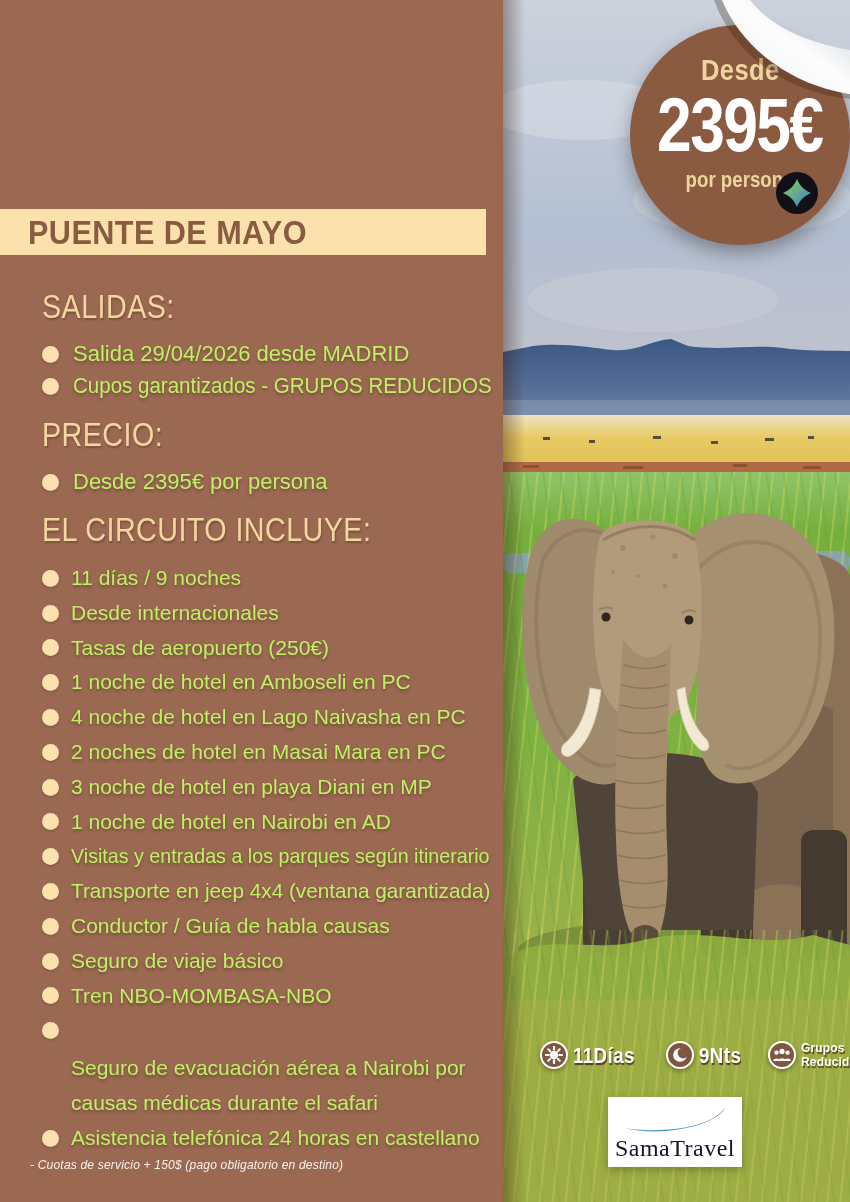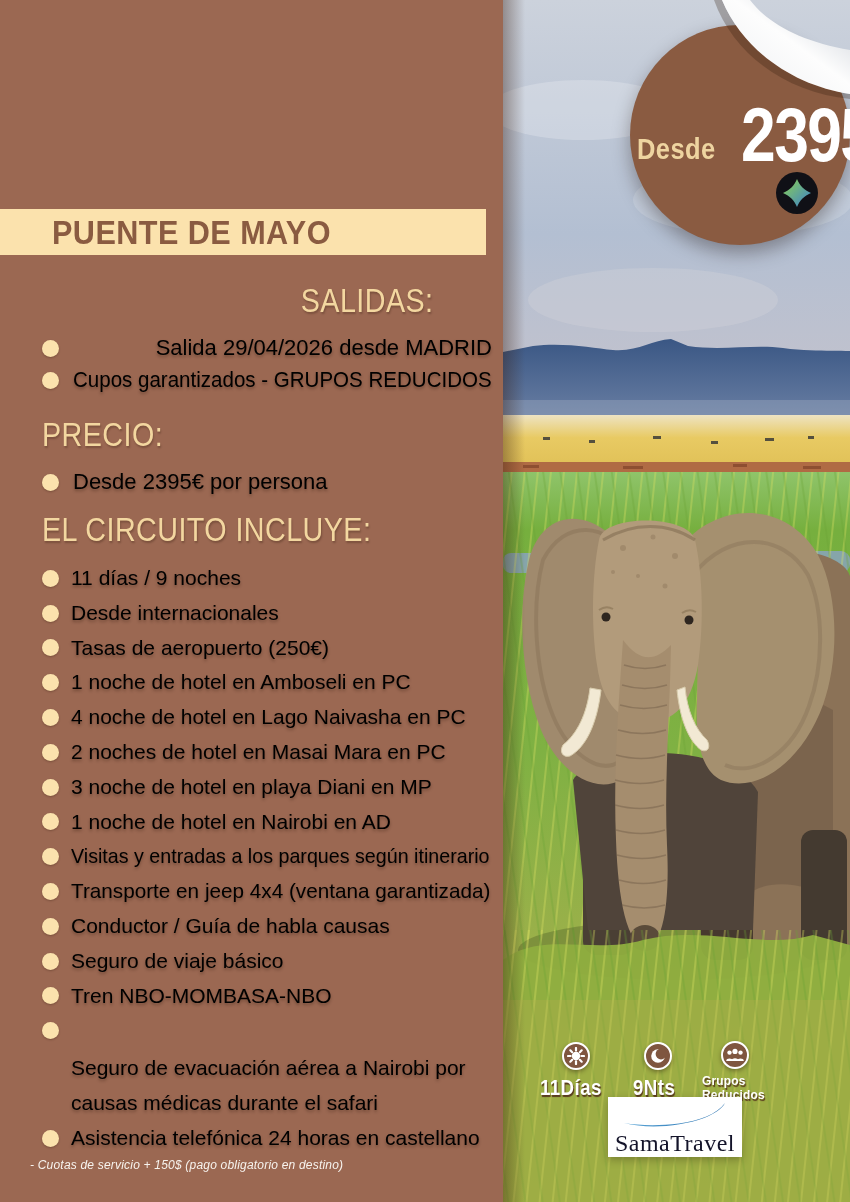--- a/index.html
+++ b/index.html
@@ -15,65 +15,65 @@
   .panel-shadow { position:absolute; left:503px; top:0; width:22px; height:1202px; z-index:5;
     background:linear-gradient(90deg, rgba(55,28,14,.38), rgba(55,28,14,0)); }
   
   .left-panel { position:absolute; left:0; top:0; width:503px; height:1202px; background:#9b6852; z-index:10; }
   .title-block { position:absolute; left:42px; top:44px; color:#fff; }
   .title-block h1 { font-family:"DejaVu Serif", serif; font-weight:600; font-size:76px; line-height:1.0;
     letter-spacing:1px; text-shadow:2px 3px 3px rgba(50,25,12,.35); }
   .subtitle { font-family:"DejaVu Serif", serif; font-size:37px; margin-top:5px; font-weight:400;
     text-shadow:1px 2px 2px rgba(50,25,12,.3); }
   .banner { position:absolute; left:0; top:209px; width:486px; height:46px; background:#fbe2ad;
-    display:flex; align-items:center; padding-left:52px; z-index:11; }
+    display:flex; align-items:center; padding-left:28px; z-index:11; }
   .banner span { color:#8a5b41; font-weight:bold; font-size:34px; transform:scaleX(.9);
     transform-origin:left center; white-space:nowrap; letter-spacing:.5px; }
   .section { position:absolute; left:42px; width:450px; z-index:12; }
-  .sec-salidas { top:282px;text-align:right; }
+  .sec-salidas { top:288px; }
   .sec-precio  { top:416px; }
   .sec-incluye { top:511px; }
   .section-heading { color:#f3d7a0; font-size:33px; font-weight:400; letter-spacing:.5px;
     transform:scaleX(.87); transform-origin:left center; white-space:nowrap;
     text-shadow:1px 2px 2px rgba(50,25,12,.3); }
   .section ul { list-style:none; margin-top:12px; }
-  .section li { display:flex; align-items:flex-start; gap:14px; color:#000000; }
+  .section li { display:flex; align-items:flex-start; gap:14px; color:#bef264; }
   .sec-salidas li, .sec-precio li { font-size:22px; line-height:32px; }
   .sec-incluye li { font-size:21px; line-height:34.8px;gap:12px; }
   .bullet { width:17px; height:17px; border-radius:50%; background:#fbe2ad; flex:0 0 17px;
     box-shadow:0 1px 2px rgba(50,25,12,.3); }
   .sec-salidas .bullet, .sec-precio .bullet { margin-top:7.5px; }
   .sec-incluye .bullet { margin-top:8.9px; }
   .li-text { flex:1 1 auto; min-width:0; white-space:nowrap; transform-origin:left center;
     text-shadow:0 2px 3px rgba(40,20,10,.35); }
   .footnote { position:absolute; left:30px; top:1158px; z-index:12; color:#f7f3ee;
     font-style:italic; font-size:12px; letter-spacing:.2px; }
   
   .badge { position:absolute; left:630px; top:25px; width:220px; height:220px; border-radius:50%;
-    background:#8a5b41; z-index:20; display:flex; align-items:center;
+    background:#8a5b41; z-index:20; display:flex; flex-direction:column; align-items:center;
     box-shadow:0 8px 18px rgba(30,15,8,.35); }
   .badge-prefix { margin-top:28px; color:#eed4a0; font-size:30px; font-weight:bold;
     transform:scaleX(.85); letter-spacing:.5px; }
   .badge-price { margin-top:0px; color:#fff; font-size:76px; font-weight:800; line-height:1.0;
     transform:scaleX(.82); letter-spacing:-2px; }
   .badge-suffix { margin-top:4px; color:#eed4a0; font-size:22px; font-weight:bold; transform:scaleX(.85); }
   .curl { position:absolute; right:0; top:0; z-index:21; }
   .sparkle { position:absolute; left:775px; top:171px; z-index:22; }
   
   .stats { position:absolute; left:540px; top:1041px; z-index:15; display:flex; align-items:center; gap:20px; }
-  .stat { display:flex; align-items:center; gap:5px;flex-direction:column; }
+  .stat { display:flex; align-items:flex-end; gap:5px; }
   .stat-circle { width:28px; height:28px; border-radius:50%; background:#7f5640; border:2px solid #fff;
     display:flex; align-items:center; justify-content:center; box-shadow:0 2px 4px rgba(40,20,10,.4); flex:0 0 28px; }
   .stat-label { color:#fff; font-weight:bold; font-size:22px; letter-spacing:.5px;
     transform:scaleX(.85); transform-origin:left center; white-space:nowrap;
     text-shadow:1px 2px 1px rgba(80,45,25,.9); }
   .stat-label.small { font-size:13px; line-height:1.08; white-space:normal; width:66px;
     transform:scaleX(.92); letter-spacing:.2px; }
   
-  .logo-box { position:absolute; left:608px; top:1097px; width:134px; height:60px; background:#fff; z-index:15;
+  .logo-box { position:absolute; left:608px; top:1097px; width:134px; height:70px; background:#fff; z-index:15;
     display:flex; flex-direction:column; align-items:center; justify-content:center;
     box-shadow:0 3px 8px rgba(40,30,10,.3); }
   .logo-text { font-family:"Liberation Serif", serif; font-size:24px; color:#14142a; letter-spacing:.5px; margin-top:-2px; }
 </style>
 </head>
 <body>
 
 <div class="poster">
 
   <div class="photo">

